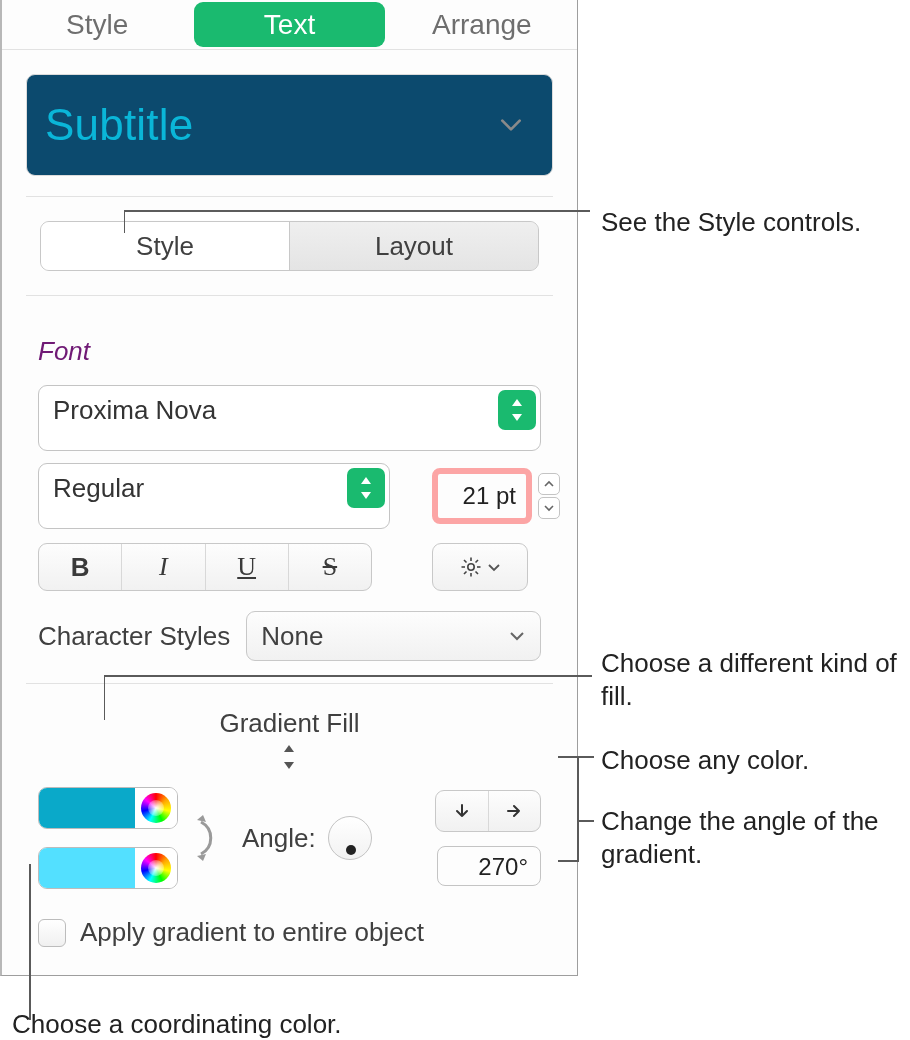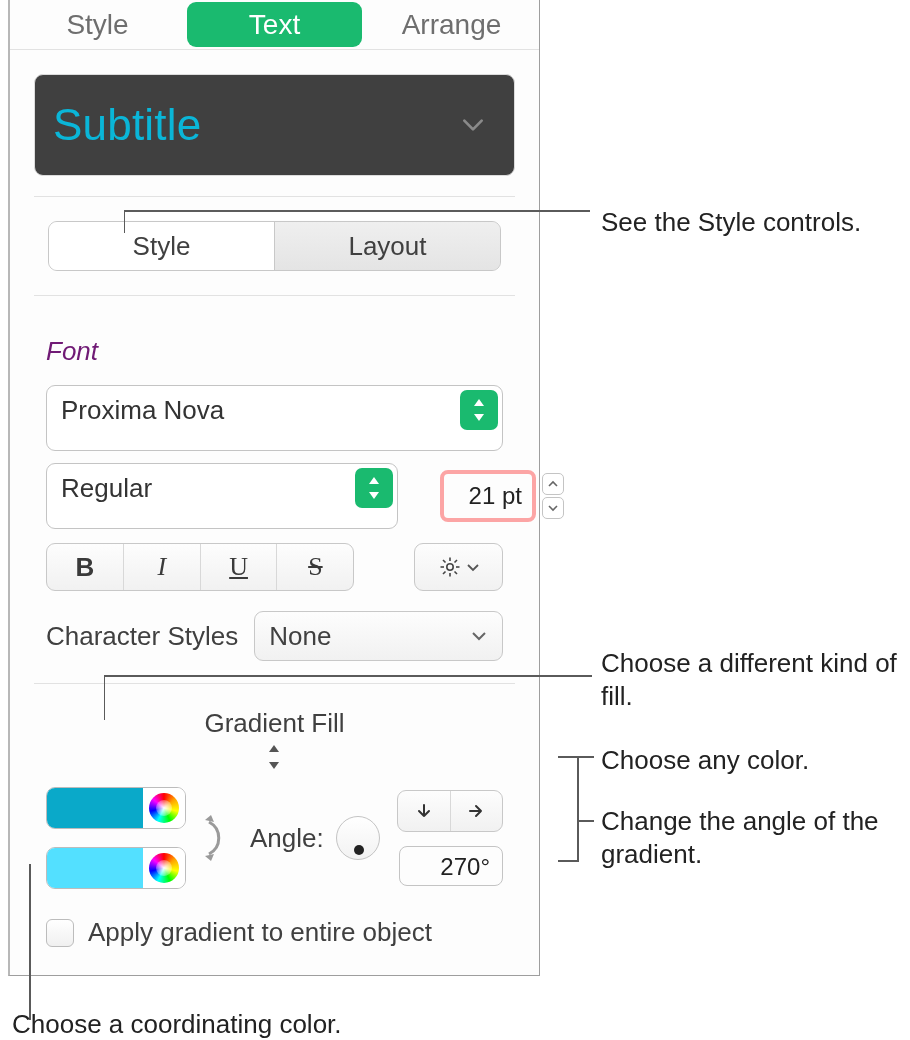--- a/index.html
+++ b/index.html
@@ -12,31 +12,31 @@
     --text:#222;
     --text-muted:#6e6e6e;
     --hr:#e2e2e2;
     --accent-cyan:#0aa9c9;
     --accent-cyan2:#53e0ff;
   }
   html,body{margin:0;padding:0;background:#fff;font-family:"Helvetica Neue",-apple-system,Arial,sans-serif;color:var(--text);}
   body{width:910px;height:1040px;position:relative;}
   
   .panel{
-    position:absolute;left:8px;top:0;width:532px;height:976px;
+    position:absolute;left:0;top:0;width:578px;height:976px;
     border:1px solid var(--panel-border-dk);border-top:none;border-left:2px solid var(--panel-border);
     box-sizing:border-box;background:#fdfdfd;
   }
   
   .top-tabs{display:flex;height:49px;border-bottom:1px solid var(--hr);}
   .top-tab{flex:1;display:flex;align-items:center;justify-content:center;font-size:28px;color:#6e6e6e;font-weight:400;}
   .top-tab.active{background:var(--green);color:#fff;border-radius:9px;margin:2px;}
   .top-tab:not(.active){cursor:default;}
   
-  .subtitle-wrap{margin:24px 24px 0 24px;border:1px solid #dcdcdc;border-radius:9px;height:100px;display:flex;align-items:center;justify-content:space-between;padding:0 28px 0 18px;background:#404040;}
+  .subtitle-wrap{margin:24px 24px 0 24px;border:1px solid #dcdcdc;border-radius:9px;height:100px;display:flex;align-items:center;justify-content:space-between;padding:0 28px 0 18px;background:#0c4a6e;}
   .subtitle-text{font-size:44px;font-weight:400;color:#0ab6d8;letter-spacing:.2px;}
   .chevron{width:26px;height:26px;}
   .chevron svg{width:100%;height:100%;}
   .hr{height:1px;background:var(--hr);margin:20px 24px 0 24px;}
   
   .seg{margin:24px 38px 0 38px;display:flex;border:1px solid var(--seg-border);border-radius:9px;overflow:hidden;height:48px;background:var(--seg-bg);}
   .seg-item{flex:1;display:flex;align-items:center;justify-content:center;font-size:26px;color:#404040;}
   .seg-item.active{background:#fff;border-right:1px solid var(--seg-border);}
   .seg-item:not(.active){background:linear-gradient(#efefef,#e4e4e4);}
   
@@ -47,21 +47,21 @@
     display:flex;align-items:center;justify-content:space-between;padding:0 4px 16px 14px;font-size:26px;color:#333;
   }
   .select .stepper-btn{width:38px;height:40px;border-radius:7px;background:var(--green);display:flex;align-items:center;justify-content:center;color:#fff;}
   .updown{width:14px;height:26px;position:relative;}
   .updown::before,.updown::after{content:"";position:absolute;left:2px;width:0;height:0;border-left:5px solid transparent;border-right:5px solid transparent;}
   .updown::before{top:2px;border-bottom:7px solid #fff;}
   .updown::after{bottom:2px;border-top:7px solid #fff;}
   .row2{margin:12px 36px 0 36px;display:flex;gap:42px;align-items:center;}
   .row2 .select{flex:0 0 332px;}
   .ptbox{display:flex;align-items:center;gap:6px;}
-  .ptfield{width:78px;height:44px;border:4px solid #fca5a5;border-radius:8px;text-align:right;padding-right:10px;font-size:24px;line-height:44px;}
+  .ptfield{width:78px;height:44px;border:6px solid #fca5a5;border-radius:8px;text-align:right;padding-right:10px;font-size:24px;line-height:44px;}
   .mini-stepper{display:flex;flex-direction:column;gap:2px;}
   .mini-stepper .mbtn{width:20px;height:20px;border:1px solid #c4c4c4;border-radius:5px;display:flex;align-items:center;justify-content:center;background:#fff;}
   .mini-stepper svg{width:10px;height:8px;}
   
   .biu-row{margin:14px 36px 0 36px;display:flex;gap:60px;align-items:center;}
   .biu{display:flex;border:1px solid #c8c8c8;border-radius:9px;overflow:hidden;height:46px;width:332px;background:linear-gradient(#fdfdfd,#f1f1f1);}
   .biu-cell{flex:1;display:flex;align-items:center;justify-content:center;font-size:26px;font-family:Georgia,"Times New Roman",serif;color:#3a3a3a;border-right:1px solid #d8d8d8;}
   .biu-cell:last-child{border-right:none;}
   .b{font-weight:700;font-family:"Helvetica Neue",Arial;}
   .i{font-style:italic;}

